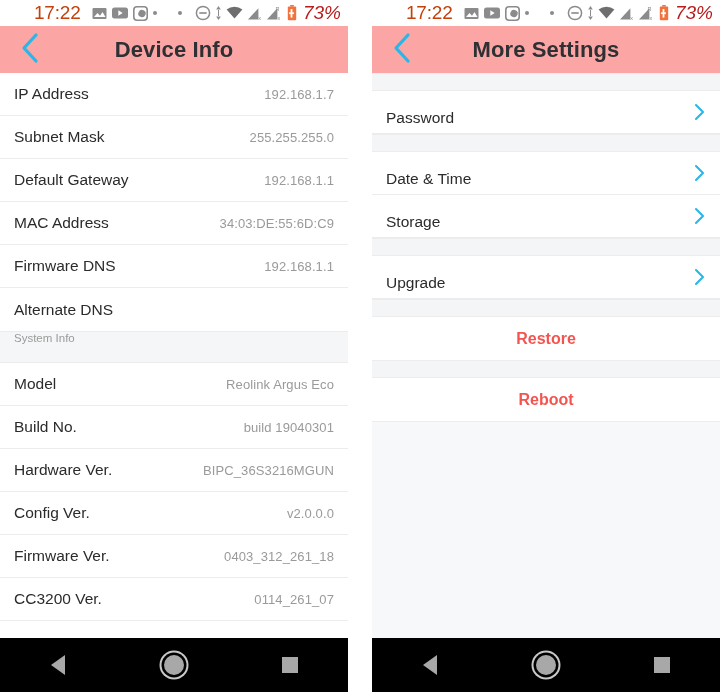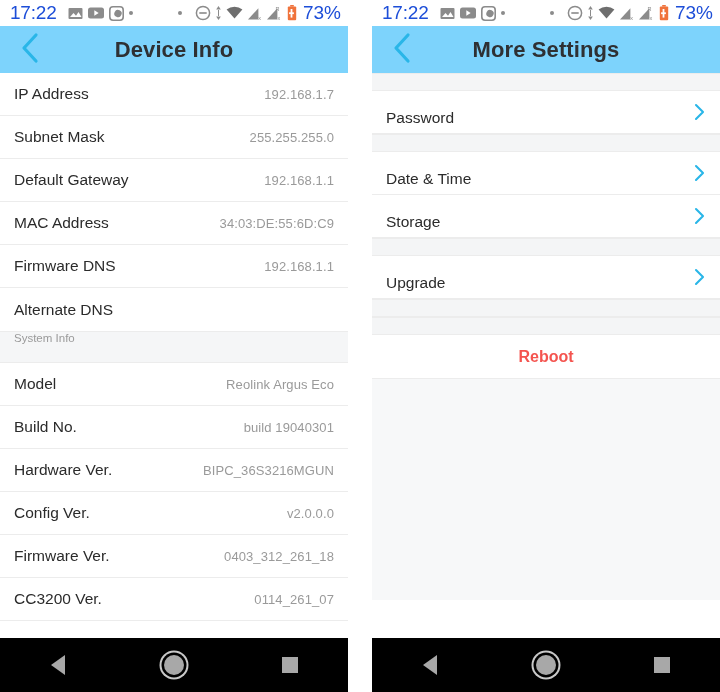--- a/index.html
+++ b/index.html
@@ -15,31 +15,31 @@
   .phone-left  { width:348px; }
   .phone-gap   { width:24px; background:#ffffff; }
   .phone-right { width:348px; }
 
   
   .statusbar {
     height:26px; display:flex; align-items:center;
     padding:0 7px 0 10px; background:#ffffff;
     color:#5b5b5b;
   }
-  .sb-clock { font-size:19px; letter-spacing:-.2px; color:#1d4ed8; font-weight:400; }
+  .sb-clock { font-size:19px; letter-spacing:-.2px; color:#c2410c; font-weight:400;margin-left:24px; }
   .sb-icons { display:flex; align-items:center; gap:5px; margin-left:11px; }
   .sb-right { margin-left:auto; display:flex; align-items:center; gap:4px; }
   .ico { display:inline-block; position:relative; }
   .ico svg { display:block; }
   .sb-dot { width:4px; height:4px; border-radius:50%; background:#8b8b8b; display:inline-block; }
-  .sb-batt-pct { font-size:19px; color:#1d4ed8; margin-left:2px; }
+  .sb-batt-pct { font-size:19px; color:#b91c1c; margin-left:2px;font-style:italic; }
 
   
   .titlebar {
-    height:47px; background:#7dd3fc; position:relative;
+    height:47px; background:#fca5a5; position:relative;
     display:flex; align-items:center; justify-content:center;
   }
   .back-btn {
     position:absolute; left:8px; top:0; height:47px; width:44px;
     display:flex; align-items:center; justify-content:center; cursor:pointer;
   }
   .title-text {
     font-size:22px; font-weight:bold; color:#2e3033; letter-spacing:.1px;
   }
 
@@ -369,20 +369,23 @@
       <span class="srow-label">Upgrade</span>
       <span class="chev">
         <svg width="12" height="20" viewBox="0 0 12 20">
             <path d="M2 3l7 7-7 7" fill="none" stroke="#29b6e8" stroke-width="2.1" stroke-linecap="round" stroke-linejoin="round"></path>
           </svg>
       </span>
     </div>
 
     <div class="spacer" style="height:18px"></div>
 
+    <div class="action-row">
+      <span>Restore</span>
+    </div>
 
     <div class="spacer" style="height:18px"></div>
 
     <div class="action-row">
       <span>Reboot</span>
     </div>
 
     <div class="filler" style="height:222px"></div>
 
     <div class="navbar">

